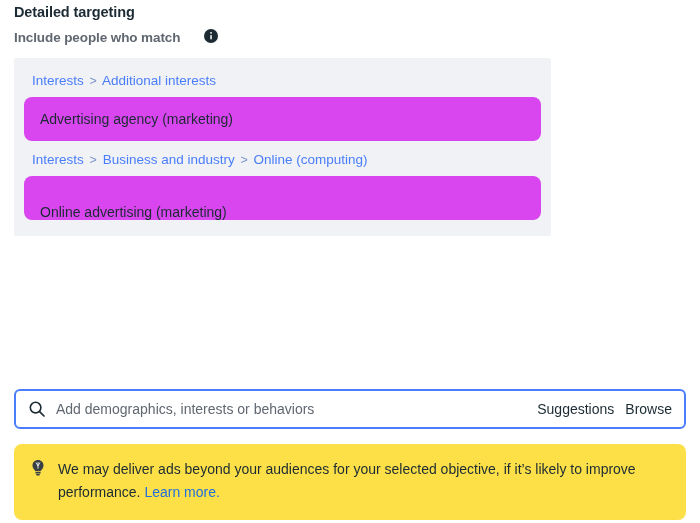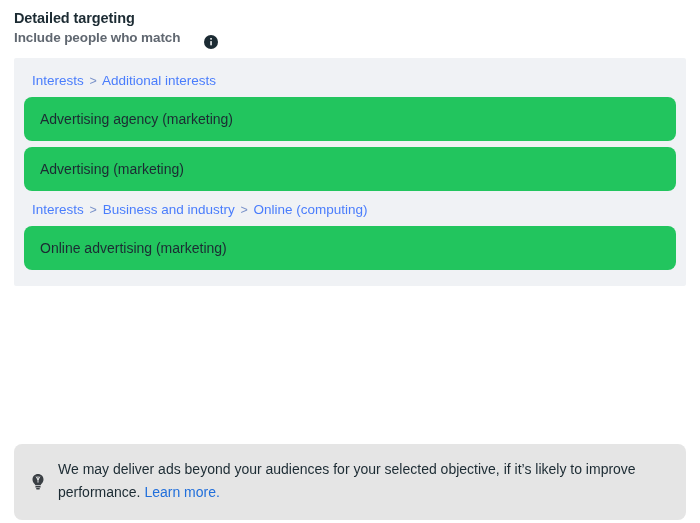--- a/index.html
+++ b/index.html
@@ -20,33 +20,33 @@
     width: 700px;
     height: 523px;
     box-sizing: border-box;
     padding: 0;
   }
 
   
   .section-title {
     position: absolute;
     left: 14px;
-    top: 8px;
+    top: 2px;
     font-size: 14.5px;
     font-weight: bold;
     color: #1c2b33;
     letter-spacing: -0.1px;
     line-height: 20px;
   }
   .subtitle-row {
     position: absolute;
     left: 14px;
     top: 28px;
     display: flex;
-    align-items: flex-end;
+    align-items: flex-start;
     gap: 24px;
     line-height: 20px;
   }
   .subtitle-text {
     font-size: 13.5px;
     font-weight: bold;
     color: #606770;
     letter-spacing: -0.1px;
   }
   .info-icon {
@@ -57,21 +57,21 @@
     justify-content: center;
     position: relative;
     top: 1px;
   }
 
   
   .targeting-group {
     position: absolute;
     left: 14px;
     top: 58px;
-    width: 672px;
+    width: 537px;
     background: #f0f2f5;
     border-radius: 2px;
     padding: 10px 10px 12px 10px;
     box-sizing: border-box;
   }
 
   .breadcrumb {
     font-size: 13.5px;
     line-height: 17px;
     padding: 4px 8px 7px 8px;
@@ -81,33 +81,34 @@
   .crumb {
     color: #4a7dfc;
   }
   .crumb-sep {
     color: #7a92c9;
     font-size: 12.5px;
     padding: 0 2px;
   }
 
   .interest-card {
-    background: #22c55e;
+    background: #d946ef;
     border-radius: 8px;
     height: 44px;
     display: flex;
     align-items: center;
     padding: 0 16px;
     box-sizing: border-box;
     margin-bottom: 6px;
     font-size: 14px;
     color: #1c2b33;
   }
   .interest-card:last-child {
     margin-bottom: 4px;
+    align-items: flex-end;
   }
 
   
   .search-row {
     position: absolute;
     left: 14px;
     top: 389px;
     width: 672px;
     height: 40px;
     box-sizing: border-box;
@@ -155,25 +156,25 @@
     cursor: pointer;
   }
 
   
   .note {
     position: absolute;
     left: 14px;
     top: 444px;
     width: 672px;
     box-sizing: border-box;
-    background: #e5e5e5;
+    background: #fde047;
     border-radius: 8px;
     padding: 14px 16px 16px 16px;
     display: flex;
-    align-items: center;
+    align-items: flex-start;
     gap: 12px;
   }
   .bulb-icon {
     width: 16px;
     height: 18px;
     flex: 0 0 auto;
     margin-top: 1px;
     display: inline-flex;
     align-items: center;
     justify-content: center;
@@ -212,37 +213,47 @@
 
     <div class="breadcrumb">
       <span class="crumb">Interests</span>
       <span class="crumb-sep">&gt;</span>
       <span class="crumb">Additional interests</span>
     </div>
     <div class="interest-card">
       <span>Advertising agency (marketing)</span>
     </div>
 
-    <div class="interest-card">
-      <span>Advertising (marketing)</span>
-    </div>
 
     <div class="breadcrumb">
       <span class="crumb">Interests</span>
       <span class="crumb-sep">&gt;</span>
       <span class="crumb">Business and industry</span>
       <span class="crumb-sep">&gt;</span>
       <span class="crumb">Online (computing)</span>
     </div>
     <div class="interest-card">
       <span>Online advertising (marketing)</span>
     </div>
 
   </div>
 
+  <div class="search-row">
+    <span class="search-icon">
+      <svg width="18" height="18" viewBox="0 0 18 18" aria-hidden="true">
+        <circle cx="7.6" cy="7.6" r="5.3" fill="none" stroke="#1c2b33" stroke-width="1.6"></circle>
+        <line x1="11.6" y1="11.6" x2="16" y2="16" stroke="#1c2b33" stroke-width="1.7" stroke-linecap="round"></line>
+      </svg>
+    </span>
+    <input class="search-input" type="text" placeholder="Add demographics, interests or behaviors" style="">
+    <span class="search-actions">
+      <span class="search-action">Suggestions</span>
+      <span class="search-action">Browse</span>
+    </span>
+  </div>
 
   <div class="note">
     <span class="bulb-icon">
       <svg width="16" height="18" viewBox="0 0 16 18" aria-hidden="true">
         <path d="M8 1.1c-3.1 0-5.5 2.4-5.5 5.4 0 2 1 3.3 1.9 4.3.5.6.8 1 .9 1.5h5.4c.1-.5.4-.9.9-1.5.9-1 1.9-2.3 1.9-4.3 0-3-2.4-5.4-5.5-5.4z" fill="#3a3f44"></path>
         <rect x="5.3" y="13.1" width="5.4" height="1.5" rx="0.7" fill="#3a3f44"></rect>
         <rect x="6.1" y="15.1" width="3.8" height="1.4" rx="0.7" fill="#3a3f44"></rect>
         <path d="M8 3.6v5.6" stroke="#f5f6f7" stroke-width="0.9" stroke-linecap="round"></path>
         <path d="M6.3 3.9l1.7 3 1.7-3" fill="none" stroke="#f5f6f7" stroke-width="0.9" stroke-linecap="round" stroke-linejoin="round"></path>
       </svg>

